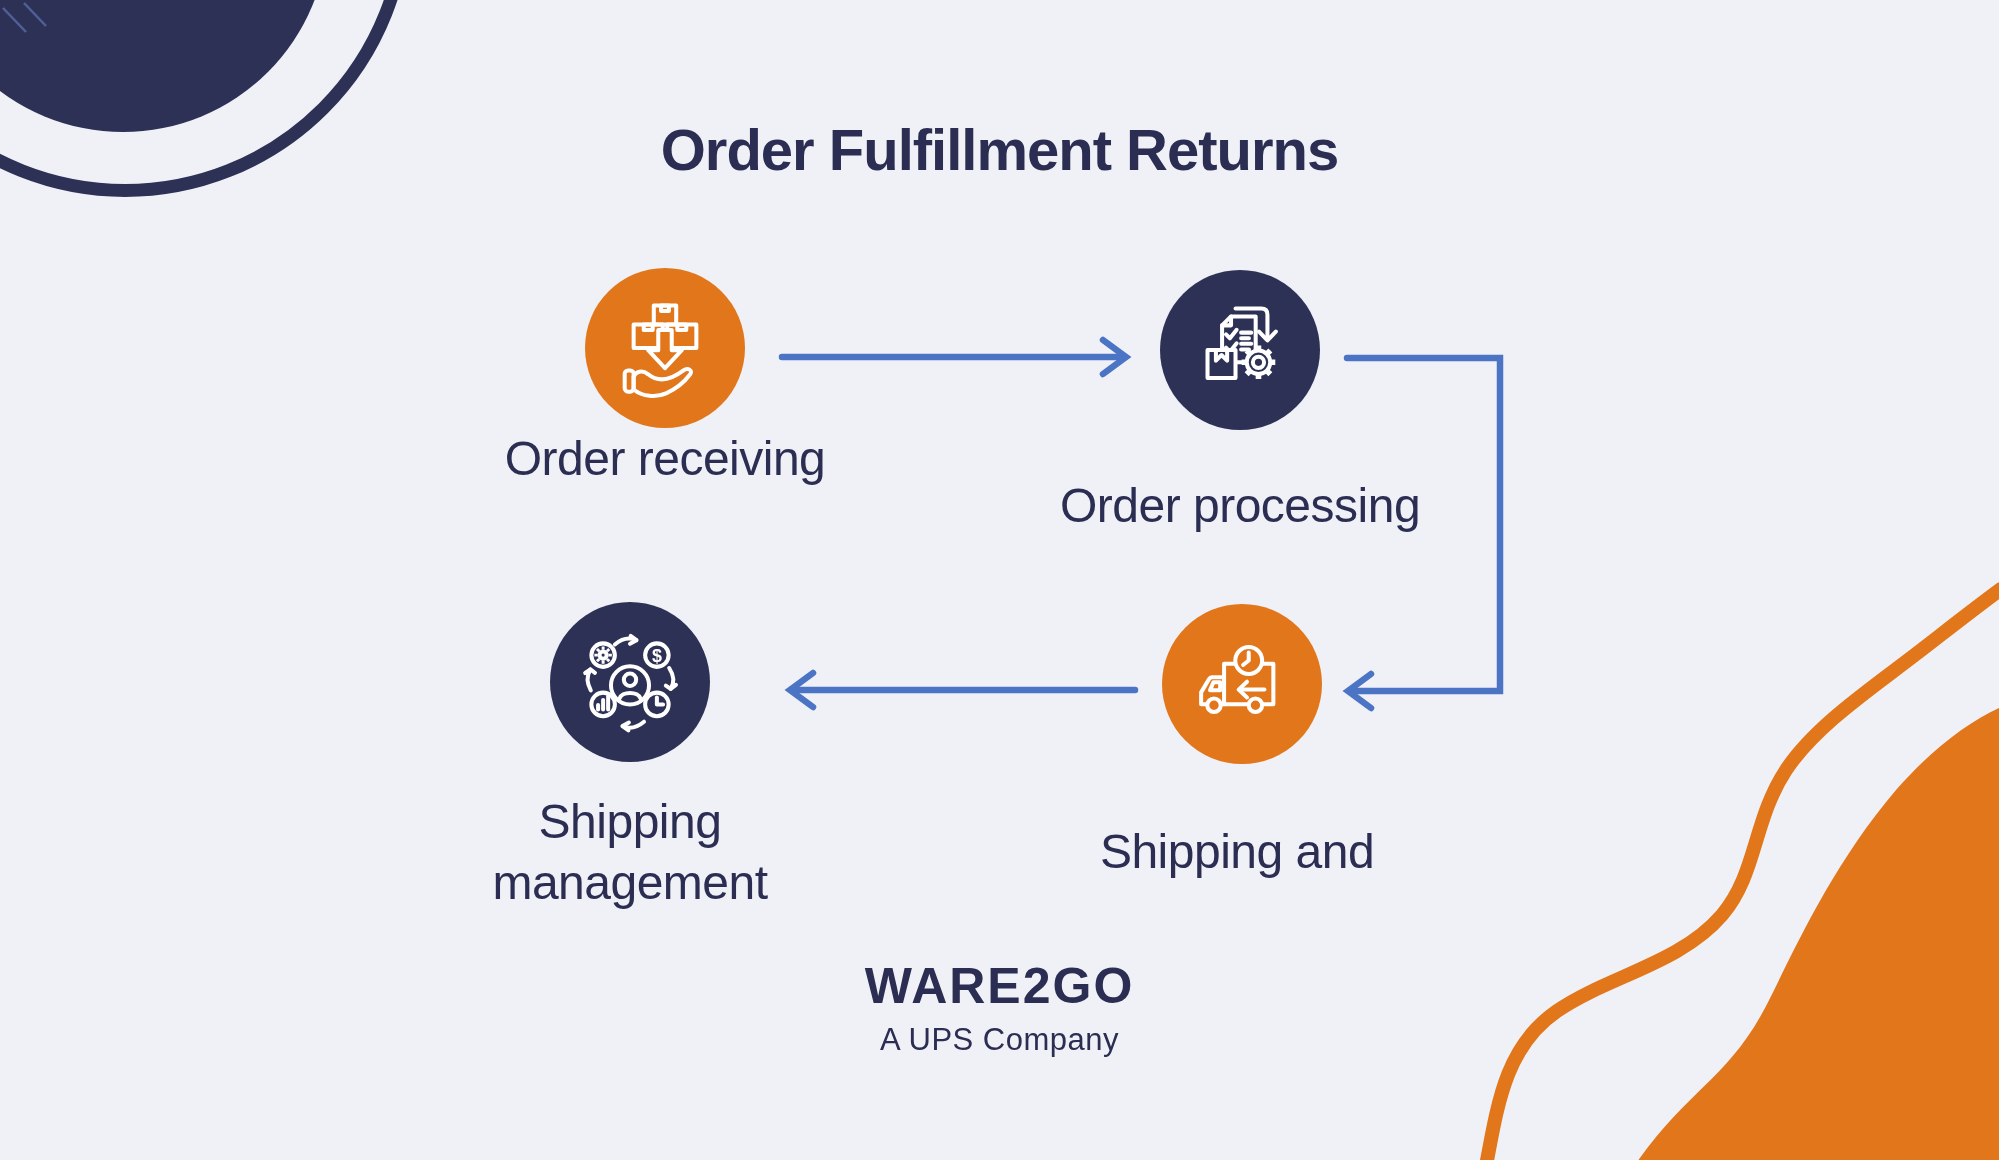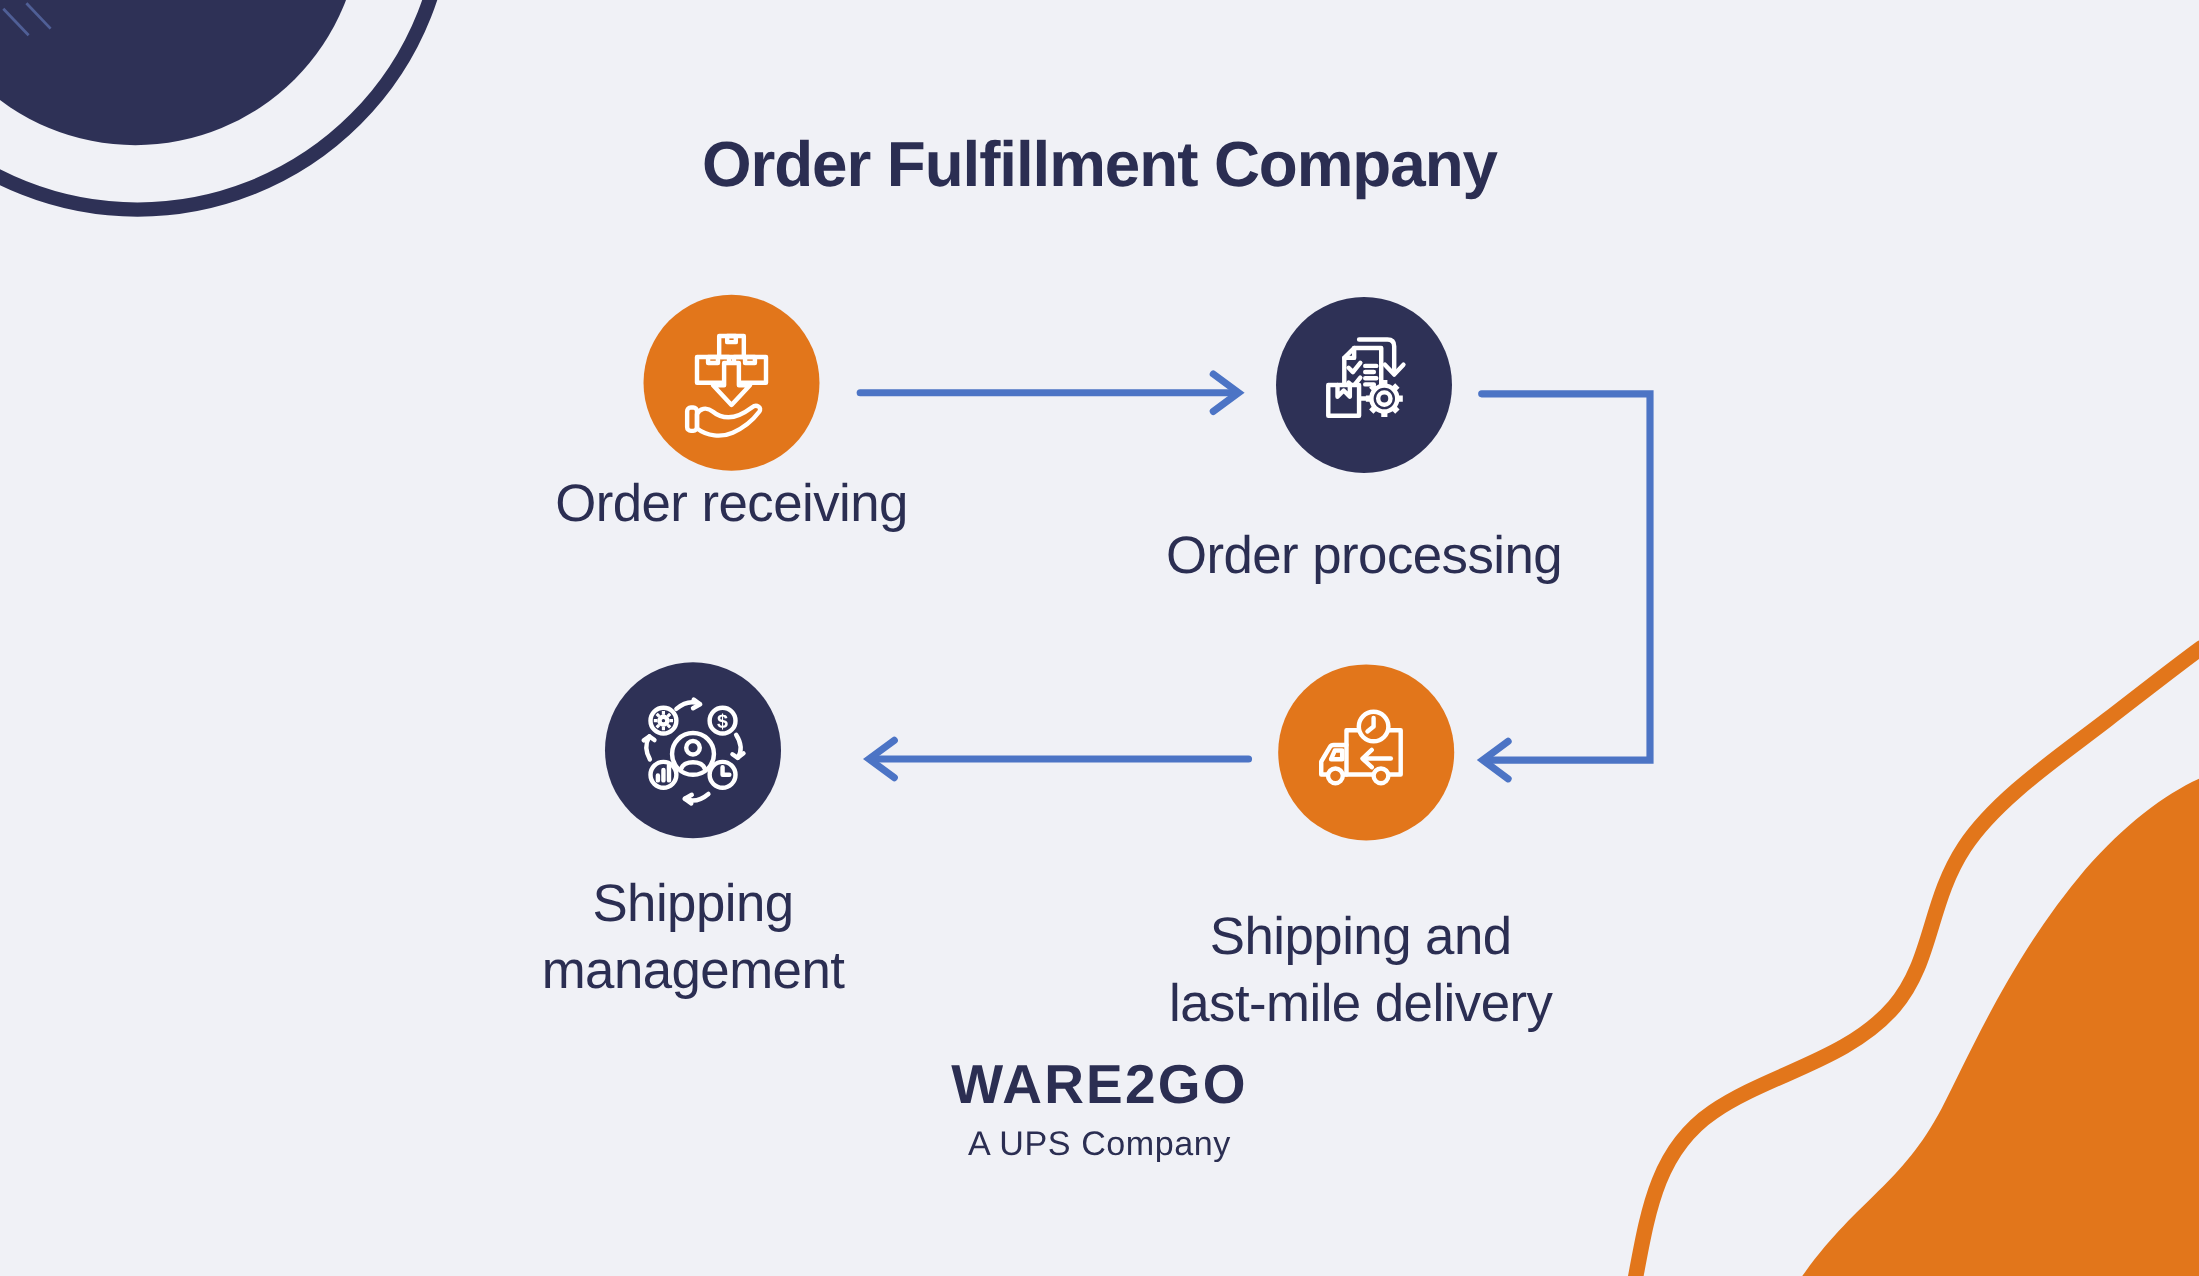--- a/index.html
+++ b/index.html
@@ -82,21 +82,21 @@
   <svg class="decor-streaks" width="80" height="80" viewBox="0 0 80 80">
     <line x1="3" y1="8" x2="26" y2="32" stroke="#6C86CC" stroke-width="2.5" opacity="0.55"></line>
     <line x1="24" y1="3" x2="46" y2="26" stroke="#6C86CC" stroke-width="2.5" opacity="0.55"></line>
   </svg>
 
   <svg class="decor-blob" width="619" height="660" viewBox="1380 500 619 660">
     <path d="M1637,1162 C1688,1090 1728,1078 1765,1008 C1790,960 1828,870 1896,790 C1932,749 1969,721 2001,707 L2001,1162 Z" fill="var(--c-orange, #E2761B)"></path>
     <path d="M1486,1166 C1498,1102 1506,1046 1557,1011 C1608,976 1680,964 1722,915 C1757,874 1753,820 1786,770 C1815,726 1872,688 1916,654 C1951,627 1979,605 2001,589" fill="none" stroke="var(--c-orange, #E2761B)" stroke-width="14" stroke-linecap="round"></path>
   </svg>
 
-  <div class="title">Order Fulfillment Company</div>
+  <div class="title">Order Fulfillment Returns</div>
 
   <svg class="flow-arrows" width="1999" height="1160" viewBox="0 0 1999 1160">
     <g>
       <line x1="782" y1="357" x2="1124" y2="357"></line>
       <polyline points="1103,340 1126,357 1103,374"></polyline>
     </g>
     <g>
       <polyline points="1347,358 1500,358 1500,691 1355,691"></polyline>
       <polyline points="1371,674 1348,691 1371,708"></polyline>
     </g>
@@ -179,21 +179,20 @@
   </div>
 
   <div class="step-label" id="label-1">
     <span>Order receiving</span>
   </div>
   <div class="step-label" id="label-2">
     <span>Order processing</span>
   </div>
   <div class="step-label" id="label-3">
     <span>Shipping and</span><br>
-    <span>last-mile delivery</span>
   </div>
   <div class="step-label" id="label-4">
     <span>Shipping</span><br>
     <span>management</span>
   </div>
 
   <div class="logo">WARE2GO</div>
   <div class="tagline">A UPS Company</div>
 
 </div>

